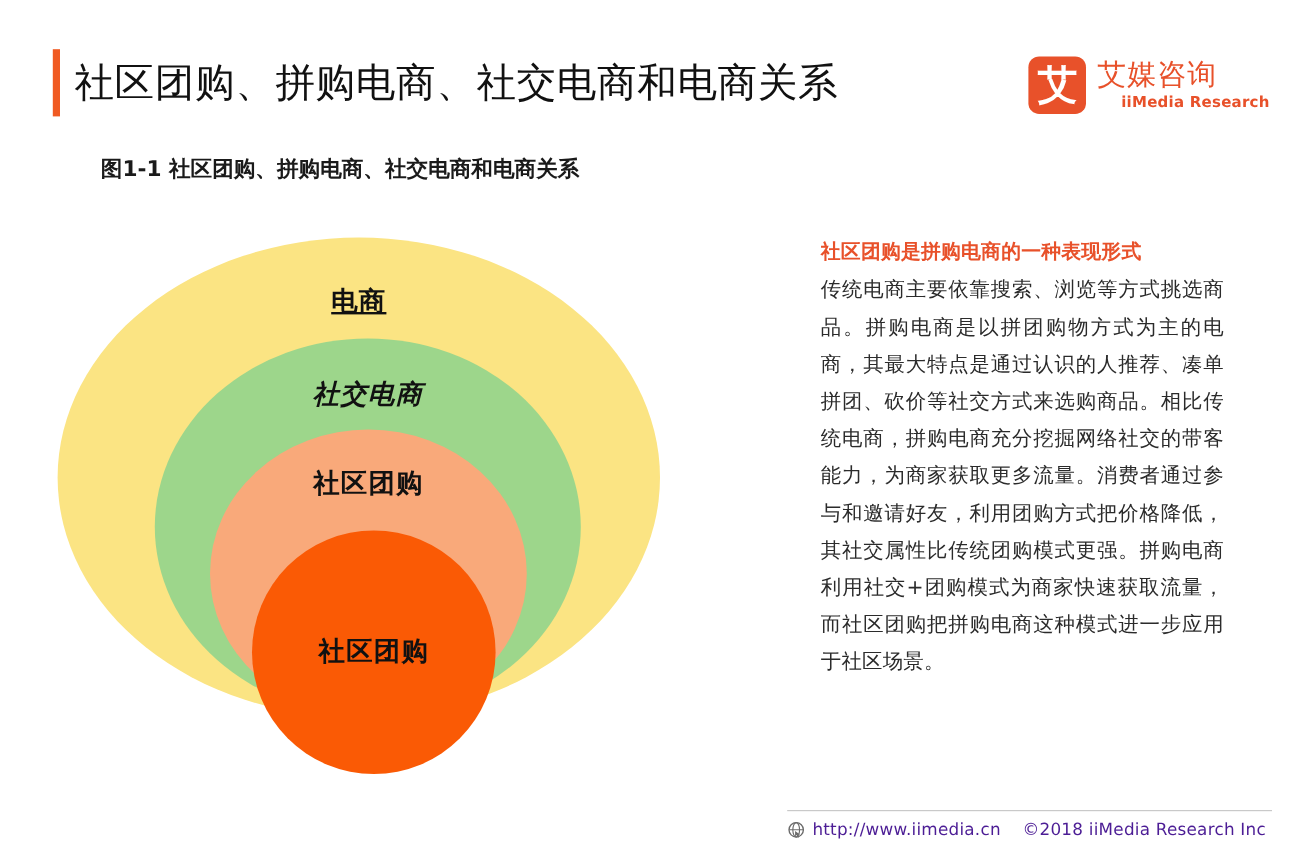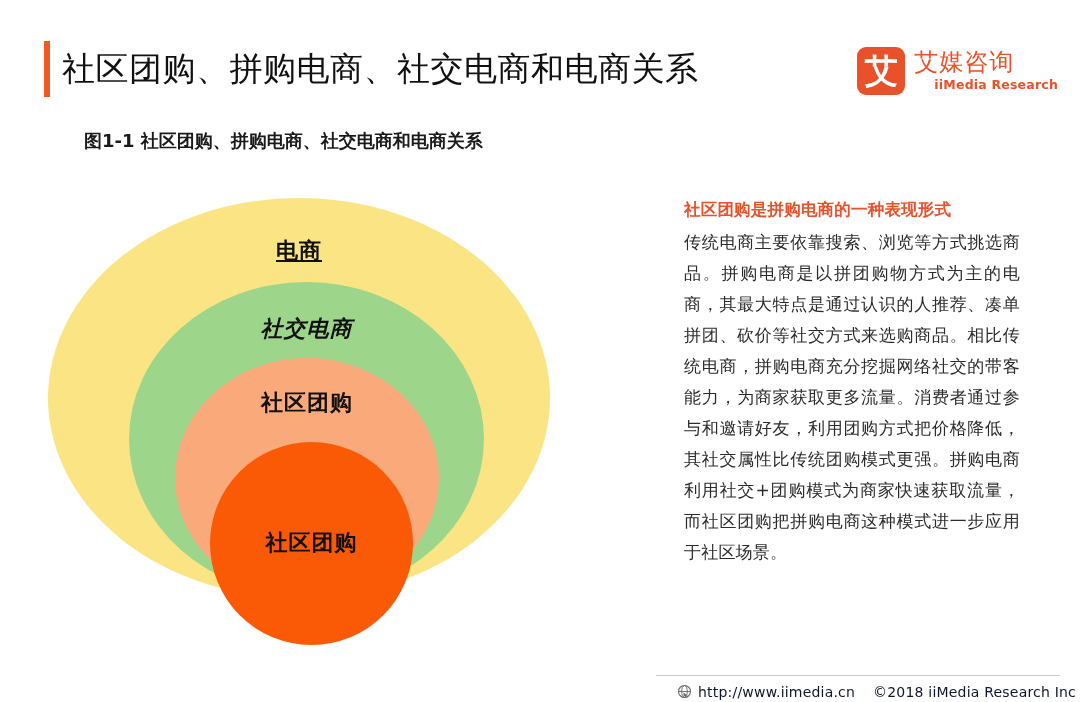--- a/index.html
+++ b/index.html
@@ -201,22 +201,21 @@
   .footer {
     position: absolute;
     left: 656px;
     top: 681px;
     width: 420px;
     height: 21px;
     display: flex;
     align-items: center;
     gap: 6px;
     font-size: 14px;
-    color: #0f172a;
-    justify-content: flex-end;
+    color: #4c1d95;
   }
   .globe-icon {
     width: 15px;
     height: 15px;
     flex: 0 0 auto;
     display: inline-block;
   }
   .footer-url { letter-spacing: 0.2px; }
   .footer-copy { margin-left: 12px; letter-spacing: 0.2px; }
 </style>

